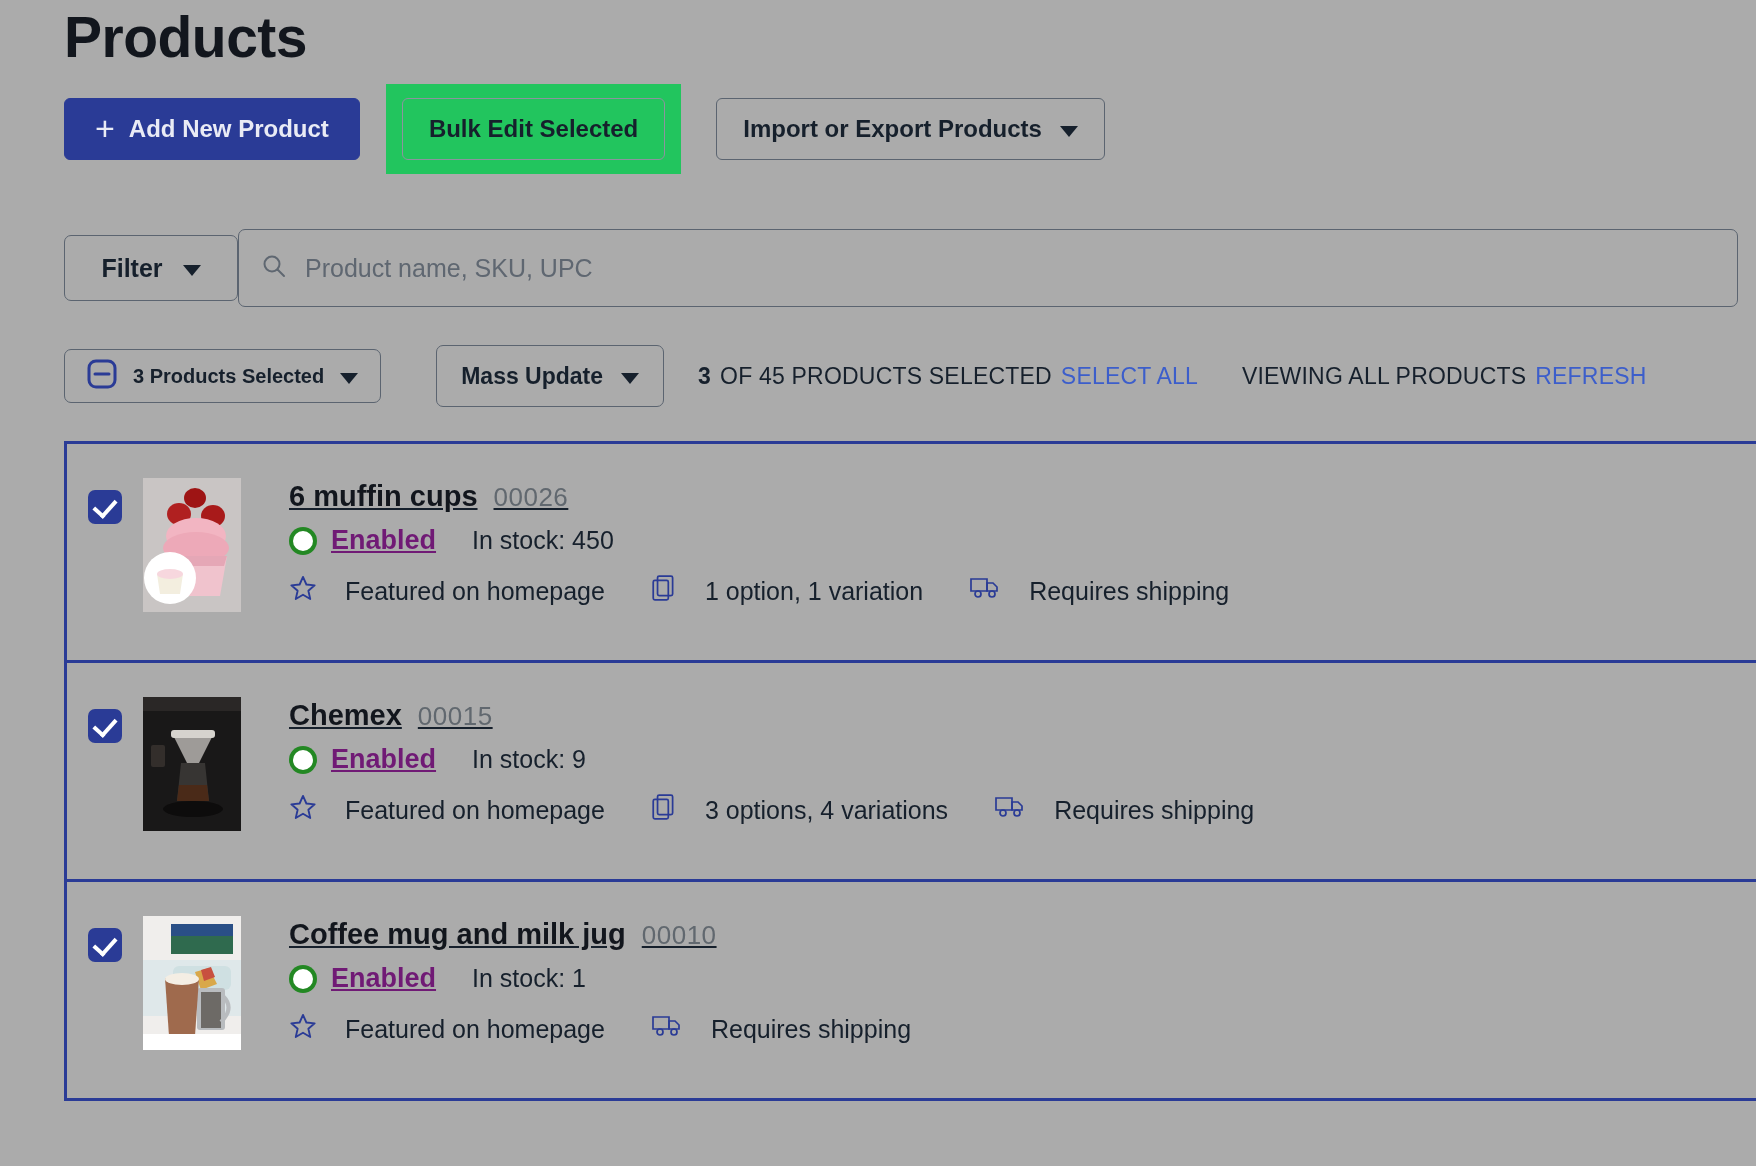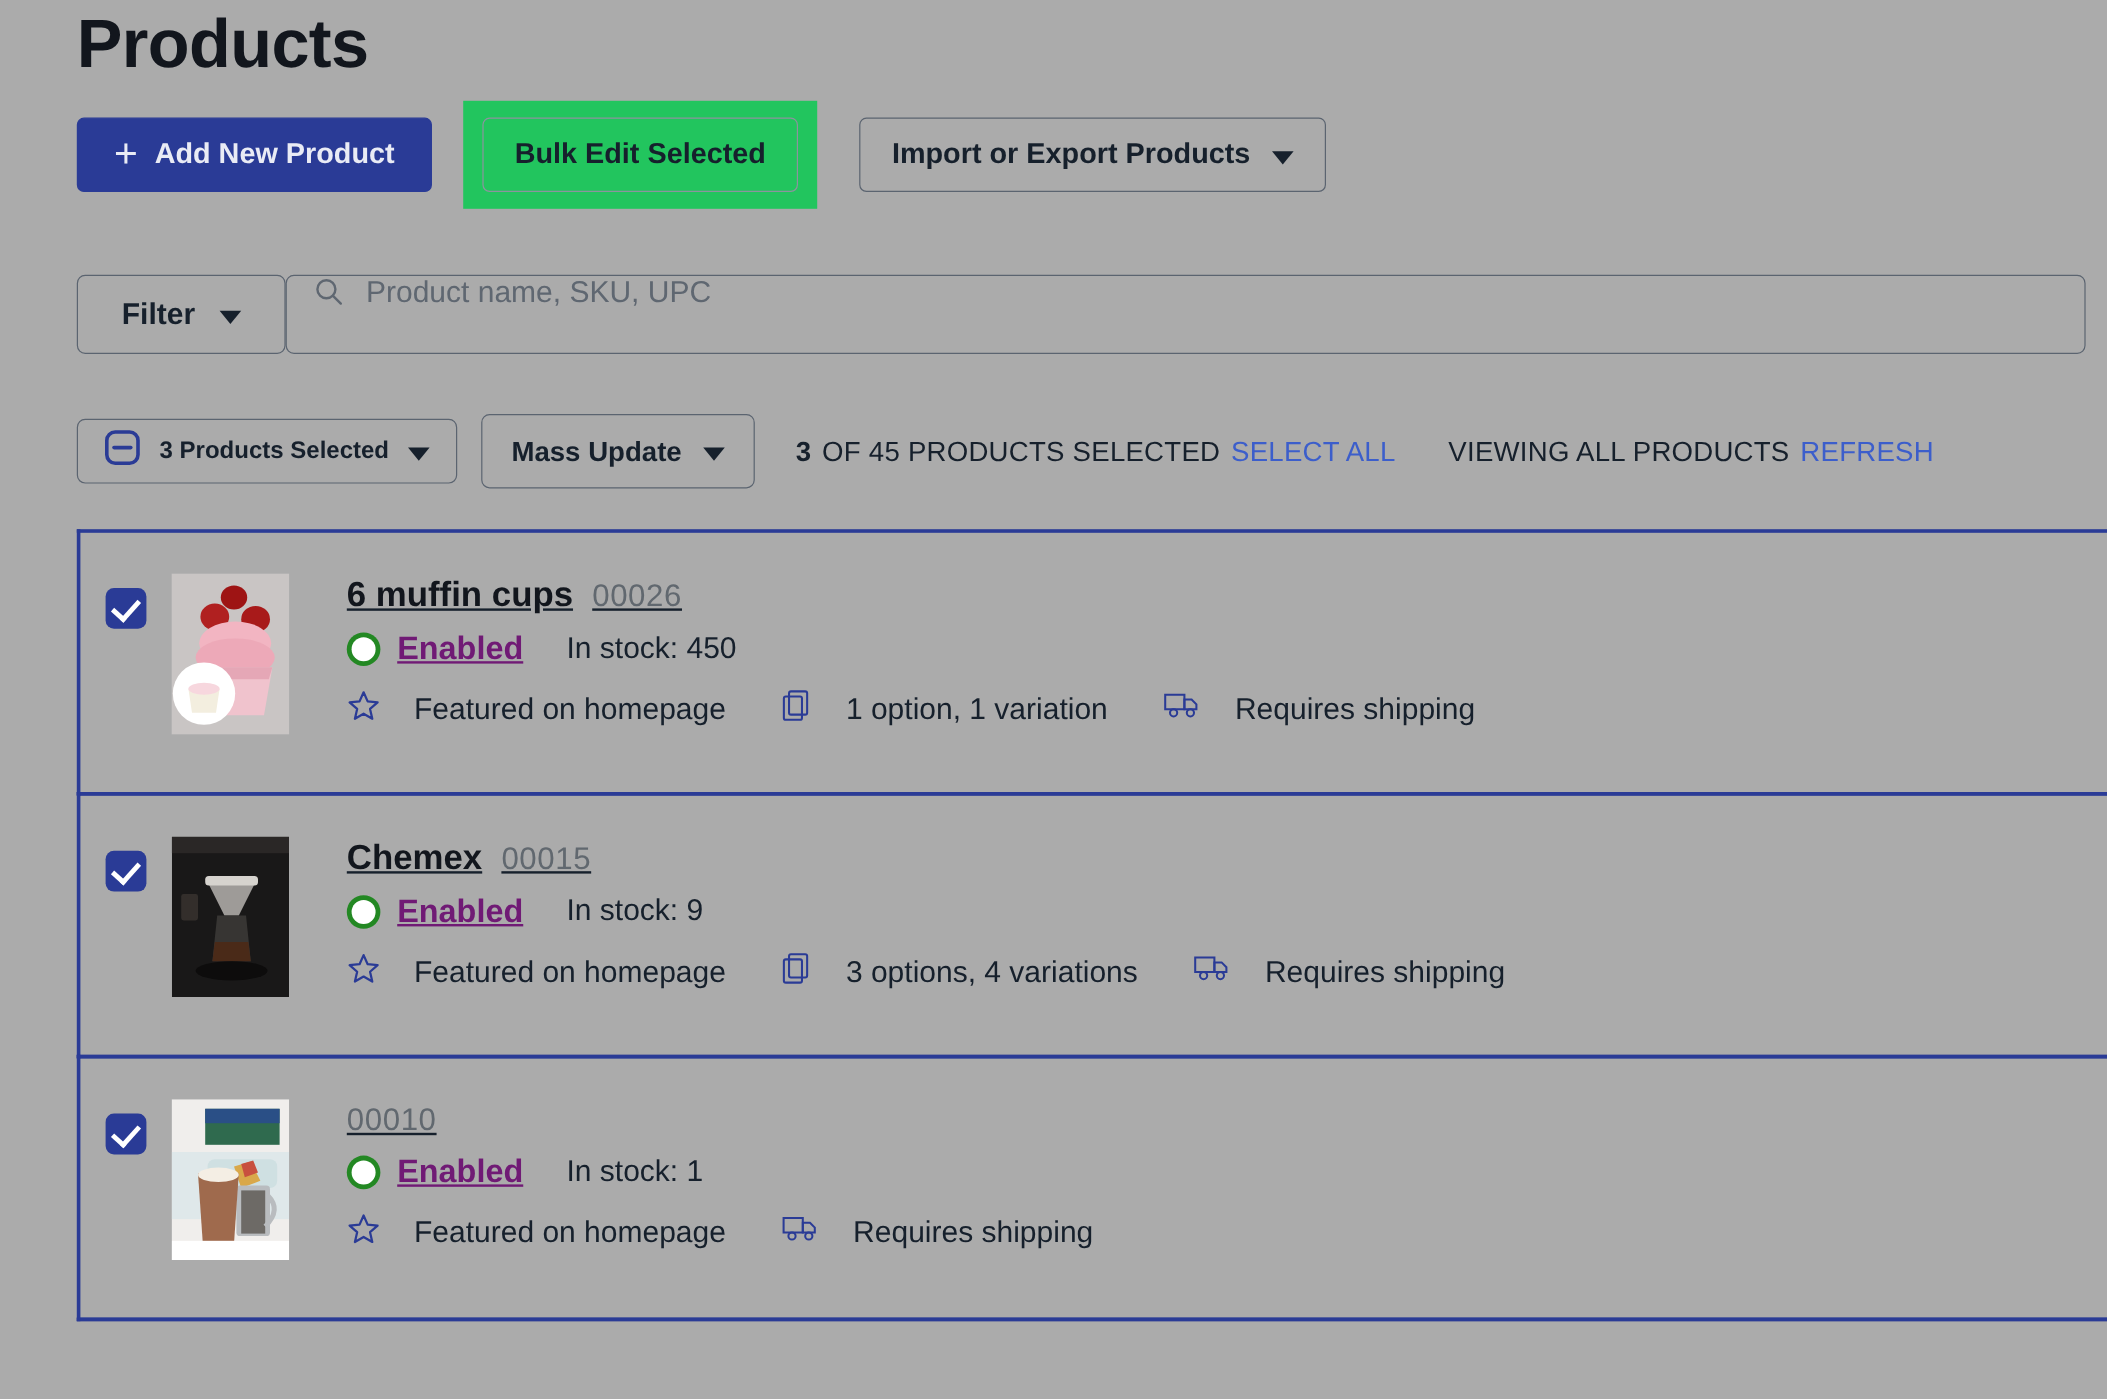--- a/index.html
+++ b/index.html
@@ -109,24 +109,25 @@
     align-items: center;
     justify-content: center;
     gap: 20px;
     font-size: 25px;
     font-weight: bold;
     cursor: pointer;
   }
   .search-box {
     box-sizing: border-box;
     width: 1500px;
-    height: 66px;
+    height: 78px;
     border: 1.5px solid #5b6470;
     border-radius: 7px;
     display: flex;
+    align-items: center;
     padding: 0 22px;
     gap: 18px;
     cursor: text;
   }
   .search-placeholder {
     font-size: 25px;
     color: #5f6771;
   }
 
   
@@ -155,21 +156,21 @@
     height: 62px;
     border: 1.5px solid #5b6470;
     border-radius: 7px;
     display: flex;
     align-items: center;
     padding: 0 24px;
     gap: 18px;
     font-size: 23px;
     font-weight: bold;
     cursor: pointer;
-    margin-left: 20px;
+    margin-left: 55px;
   }
   .status-text {
     margin-left: 34px;
     font-size: 23px;
     letter-spacing: 0.2px;
     display: flex;
     align-items: baseline;
     gap: 9px;
     white-space: nowrap;
   }
@@ -521,20 +522,21 @@
         <rect x="54" y="72" width="28" height="42" rx="3" fill="#b9bcbf"></rect>
         <rect x="58" y="76" width="20" height="36" fill="#6d6a66"></rect>
         <path d="M80 80 q12 12 -2 26" fill="none" stroke="#b9bcbf" stroke-width="4"></path>
         <path d="M22 62 h34 l-4 58 h-26 z" fill="#9f6a4d"></path>
         <ellipse cx="39" cy="63" rx="17" ry="6" fill="#f4eee4"></ellipse>
         <rect x="0" y="118" width="98" height="16" fill="#ffffff"></rect>
       </svg>
     </div>
     <div class="row-info">
       <div class="row-title-line">
+        <span class="prod-name">Coffee mug and milk jug</span>
         <span class="prod-sku">00010</span>
       </div>
       <div class="row-status-line">
         <span class="toggle-on"></span>
         <span class="enabled-text">Enabled</span>
         <span class="stock-text">In stock: 1</span>
       </div>
       <div class="row-meta-line">
         <span class="meta-item">
           <span>

